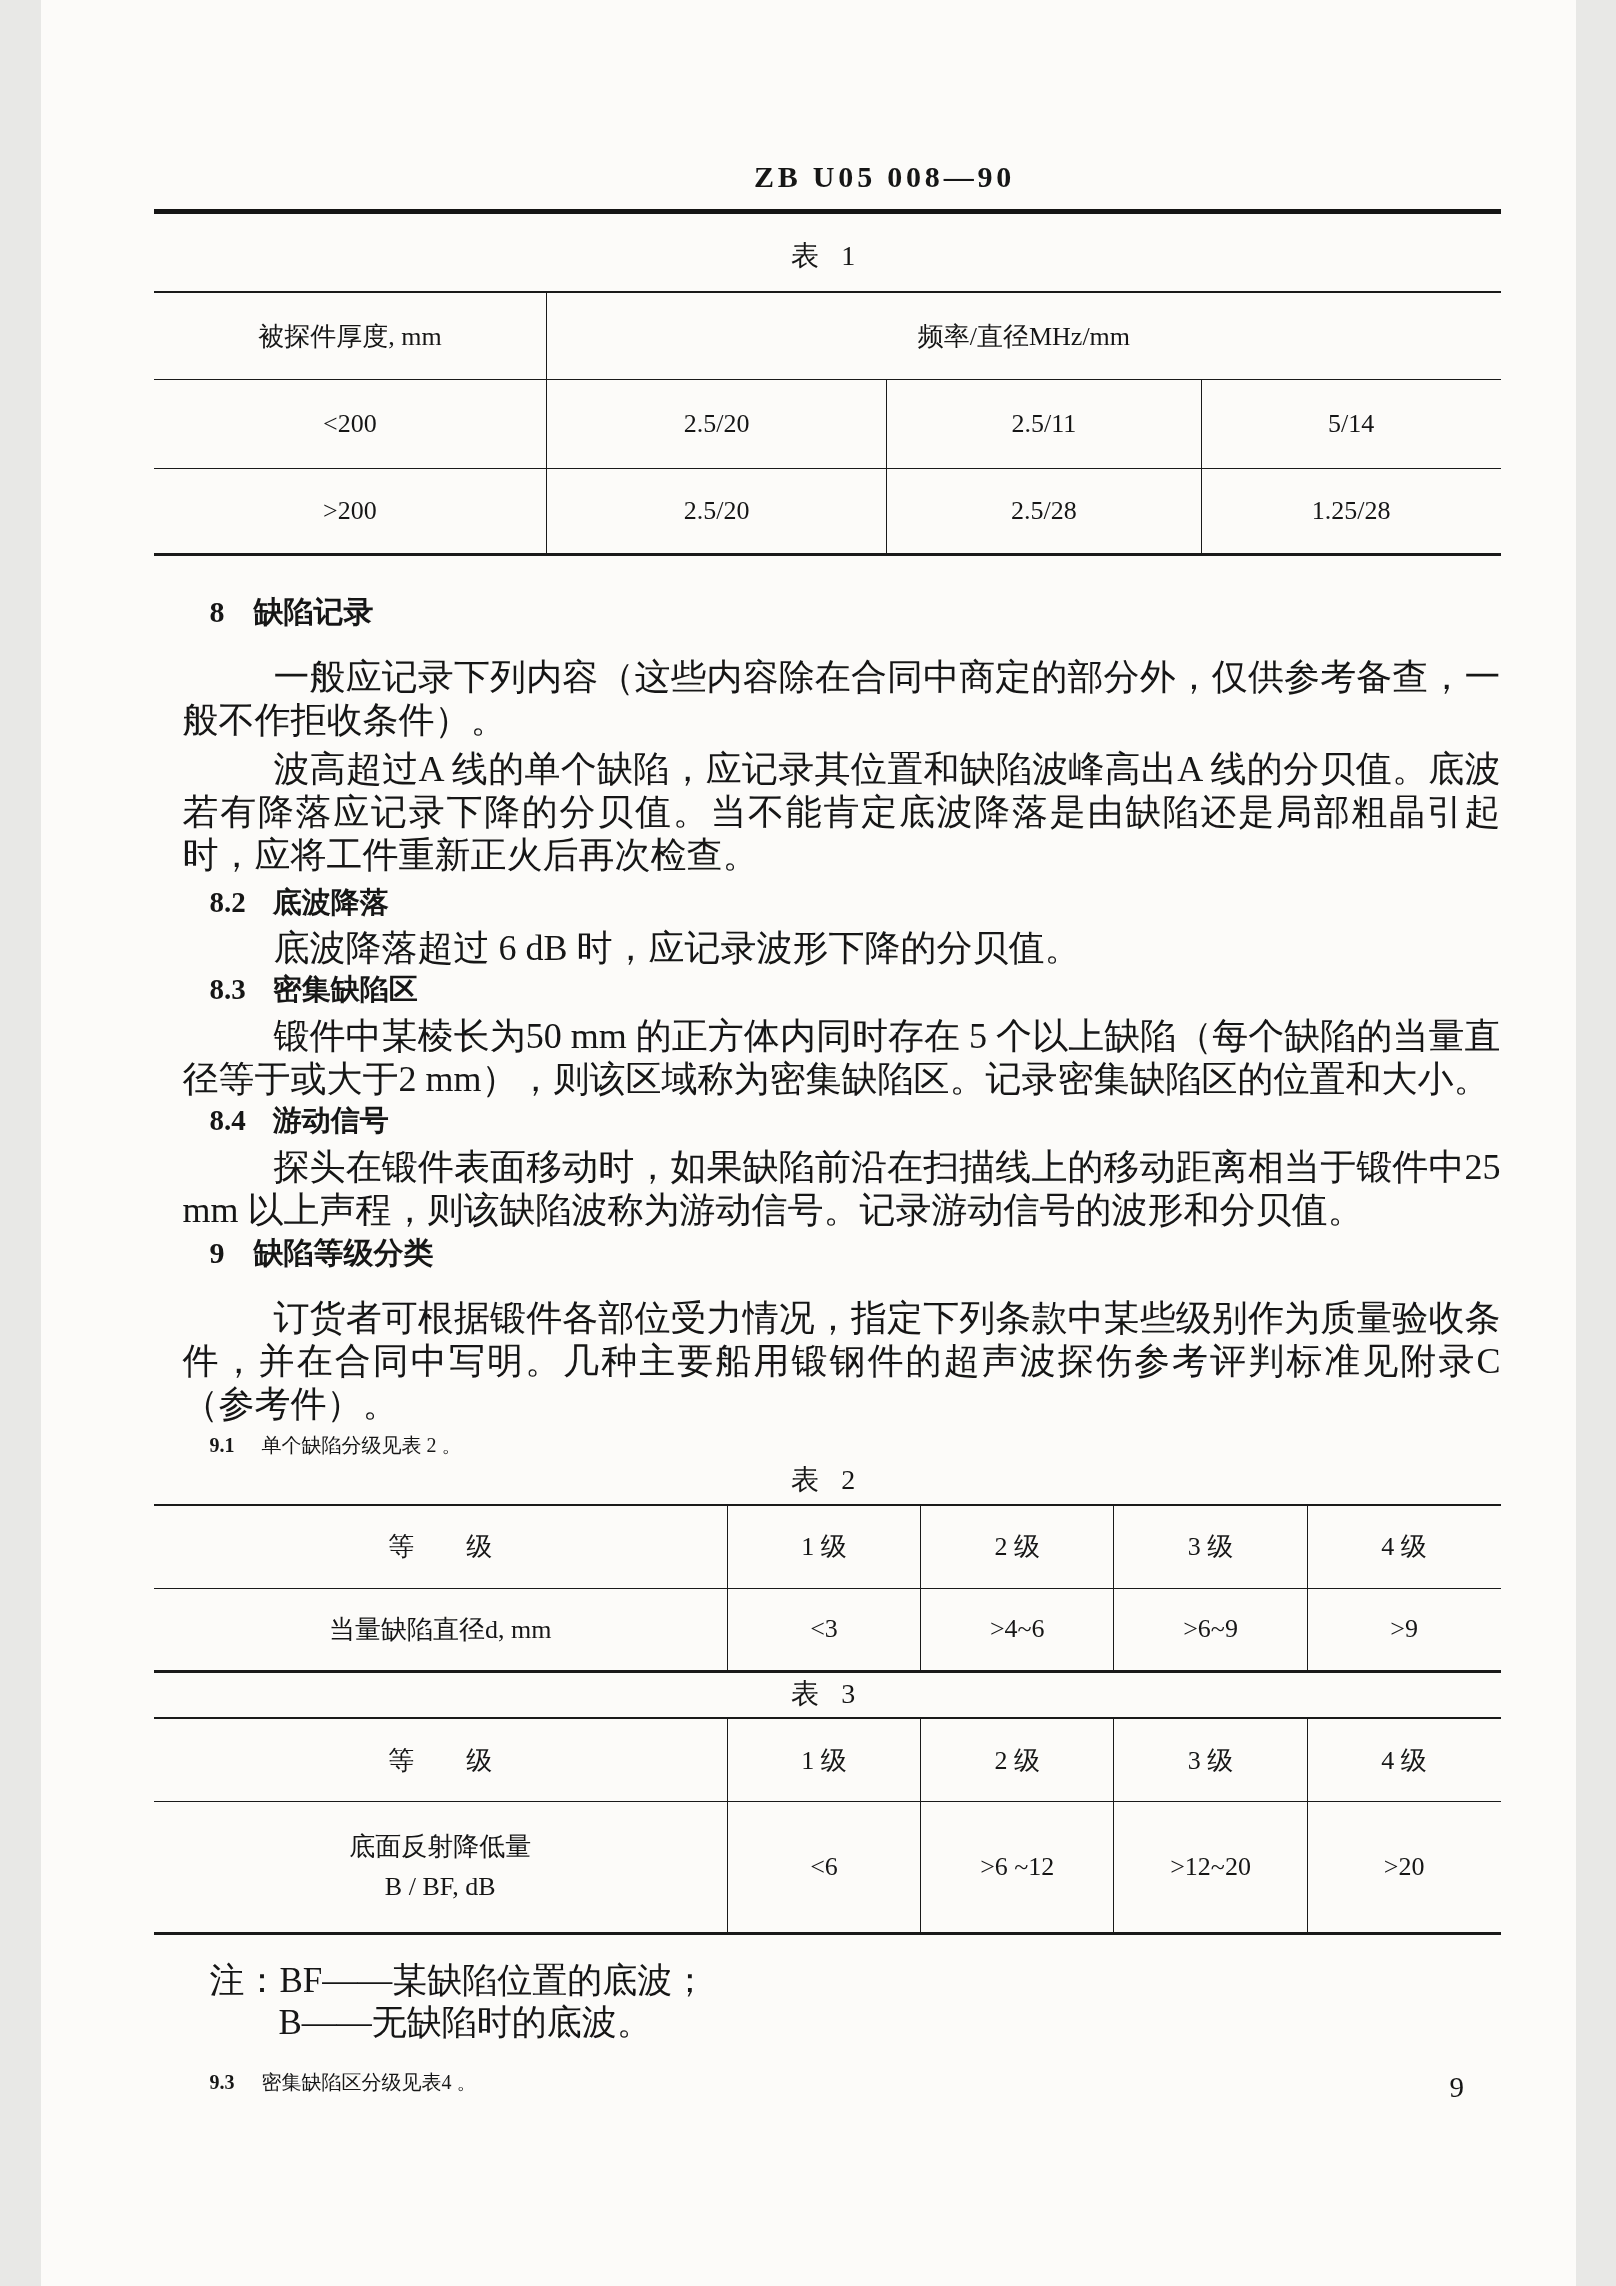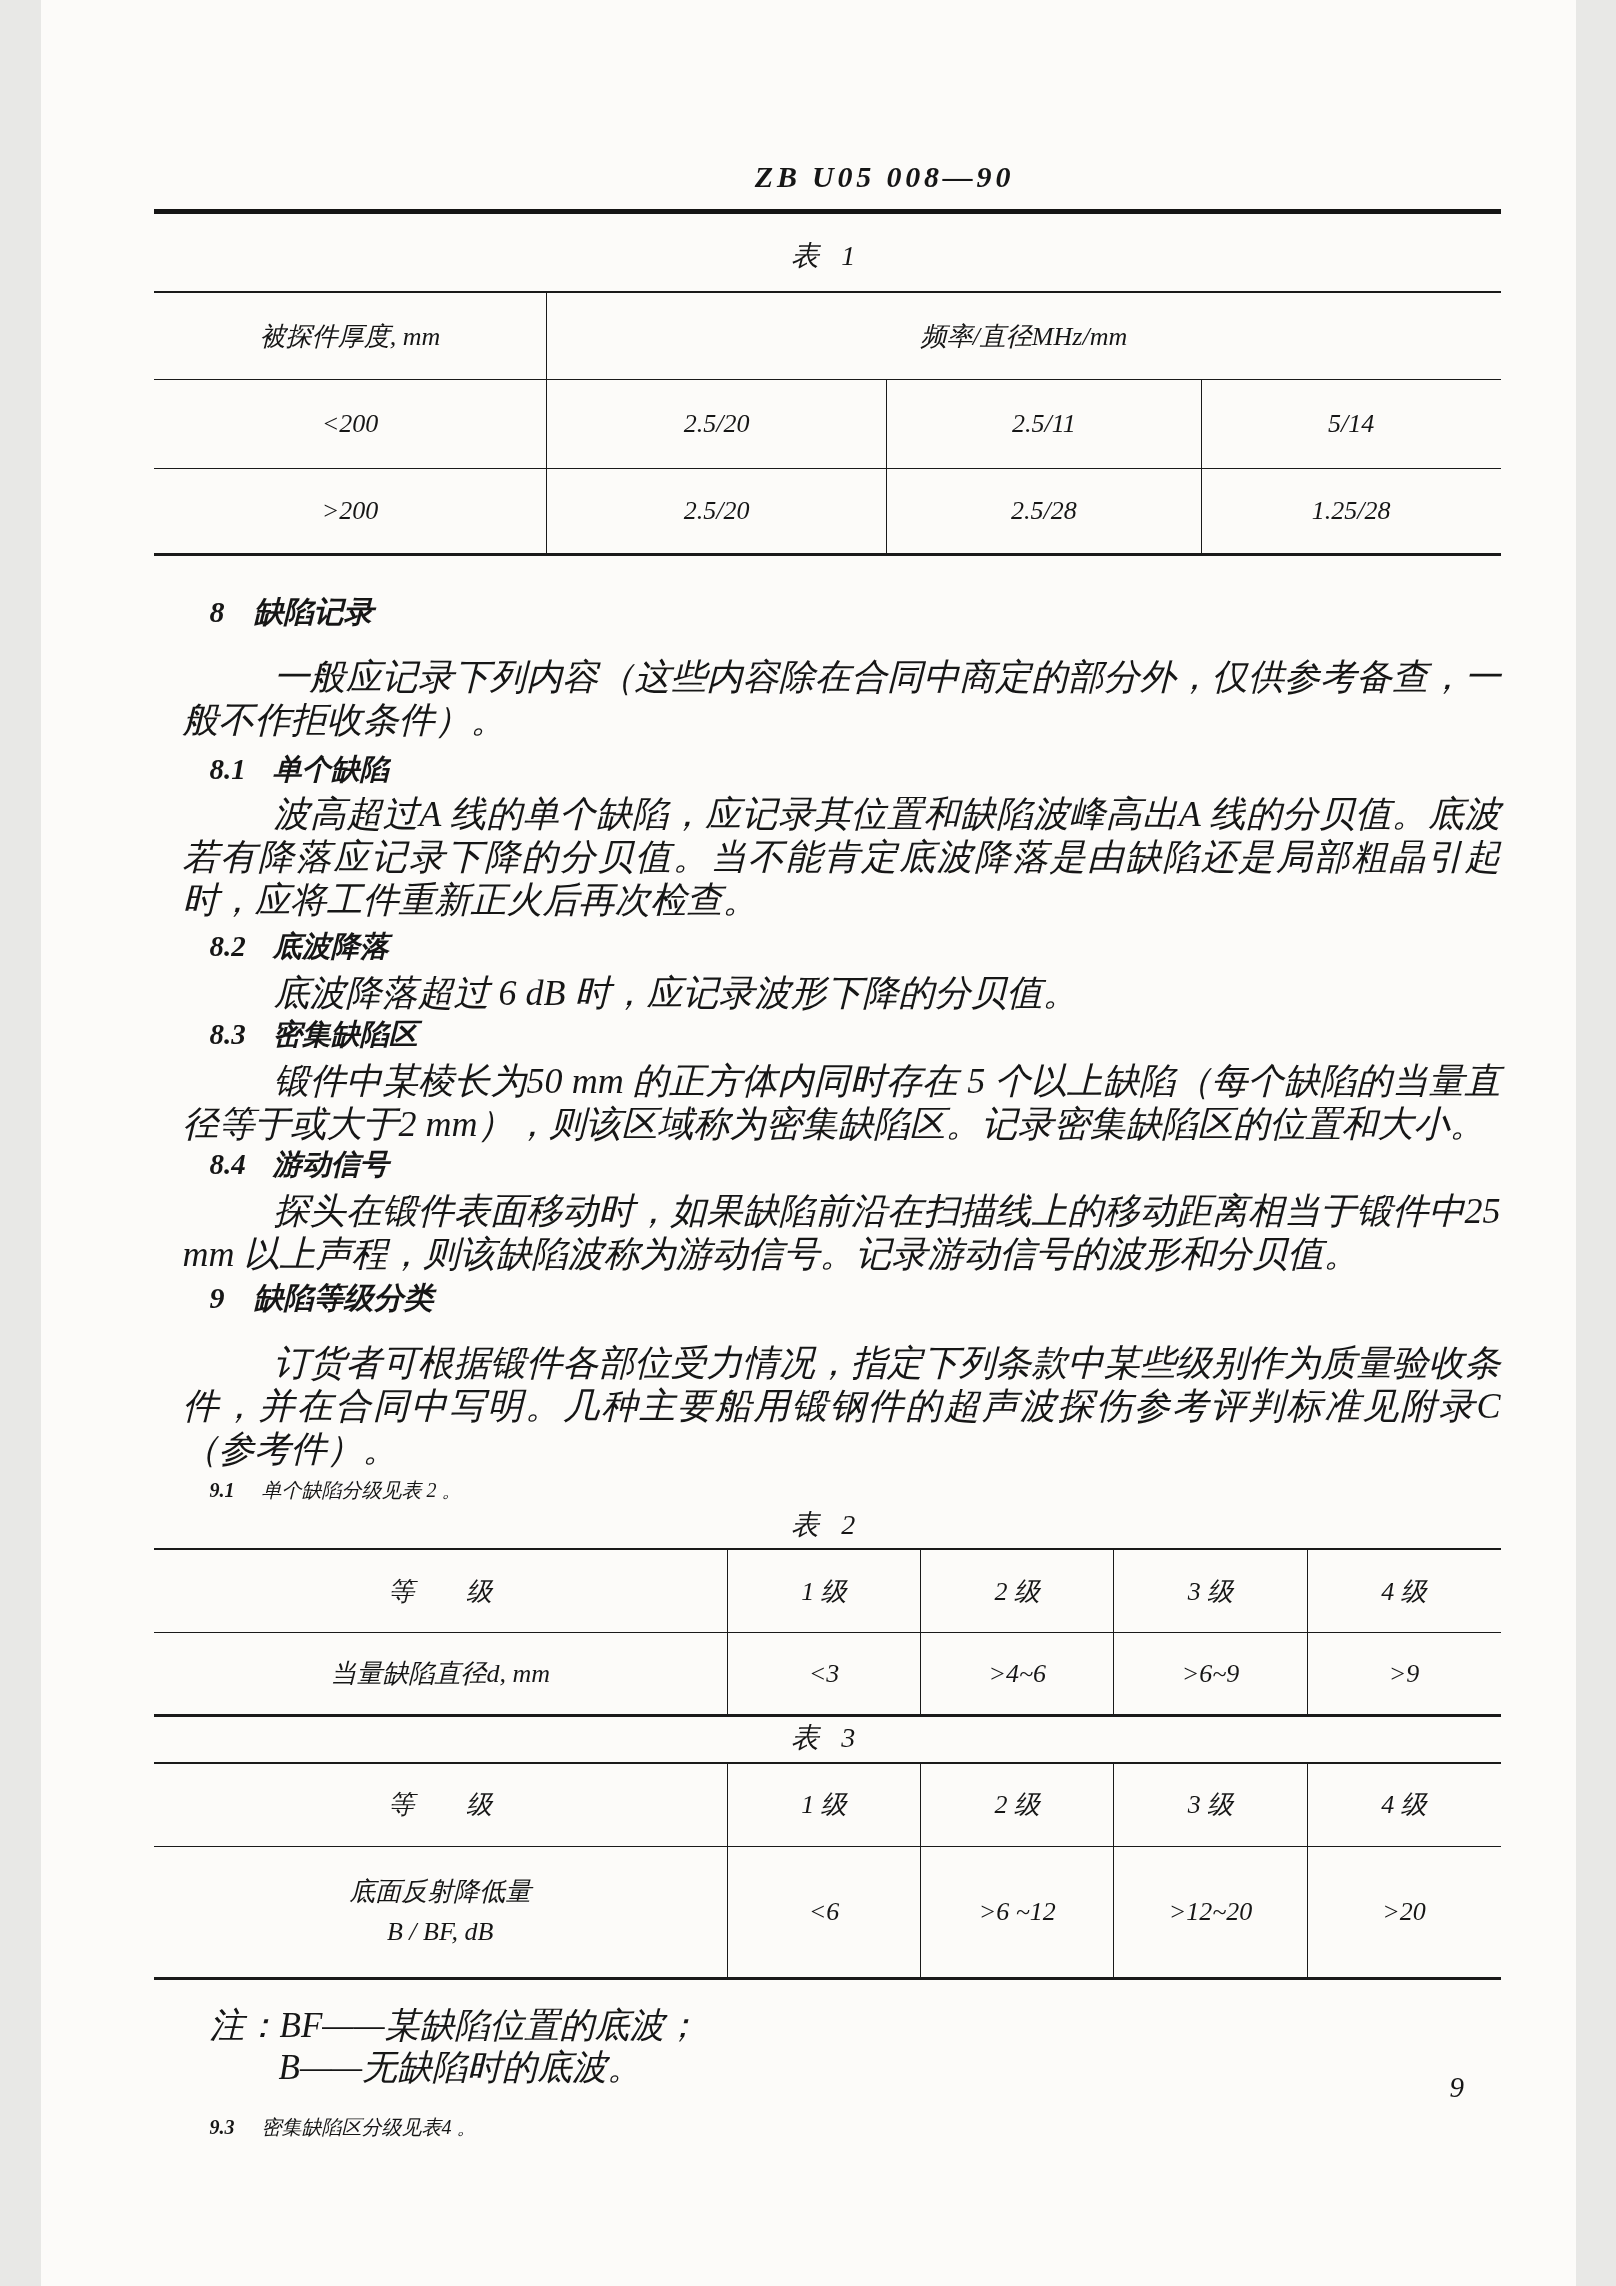--- a/index.html
+++ b/index.html
@@ -1,19 +1,19 @@
 <!DOCTYPE html>
 <html><head>
 <meta charset="utf-8">
 <style>
   html,body { margin:0; padding:0; background:#e8e8e6; }
   .page {
     position:relative; width:1535px; height:2286px; margin:0 auto;
     background:#fcfbf9; overflow:hidden;
-    font-family:"Liberation Serif","DejaVu Serif",serif; color:#161616;font-style:italic;
+    font-family:"Liberation Serif","DejaVu Serif",serif; color:#161616;
   }
   .content { position:absolute; left:113px; top:0; width:1347px; }
 
   .doc-code {
     margin-top:159px; text-align:center; padding-left:115px;
     font-size:30px; font-weight:bold; letter-spacing:3.8px; line-height:35px;
   }
   .rule { margin-top:15.4px; height:4.8px; background:#151515; }
 
   .tcap { text-align:center; font-size:28px; line-height:33px; letter-spacing:7.7px; }
@@ -88,23 +88,20 @@
           <td class="vl">1.25/28</td>
         </tr>
       </tbody>
     </table>
 
     <div class="h-sec mt40">
       <span class="num">8</span><span>缺陷记录</span>
     </div>
     <p class="para mt28">一般应记录下列内容（这些内容除在合同中商定的部分外，仅供参考备查，一般不作拒收条件）。</p>
 
-    <div class="sub-h mt10">
-      <span class="num">8.1</span><span>单个缺陷</span>
-    </div>
     <p class="para mt6">波高超过A 线的单个缺陷，应记录其位置和缺陷波峰高出A 线的分贝值。底波若有降落应记录下降的分贝值。当不能肯定底波降落是由缺陷还是局部粗晶引起时，应将工件重新正火后再次检查。</p>
 
     <div class="sub-h mt8">
       <span class="num">8.2</span><span>底波降落</span>
     </div>
     <p class="para mt8">底波降落超过 6 dB 时，应记录波形下降的分贝值。</p>
 
     <div class="sub-h mt2">
       <span class="num">8.3</span><span>密集缺陷区</span>
     </div>

